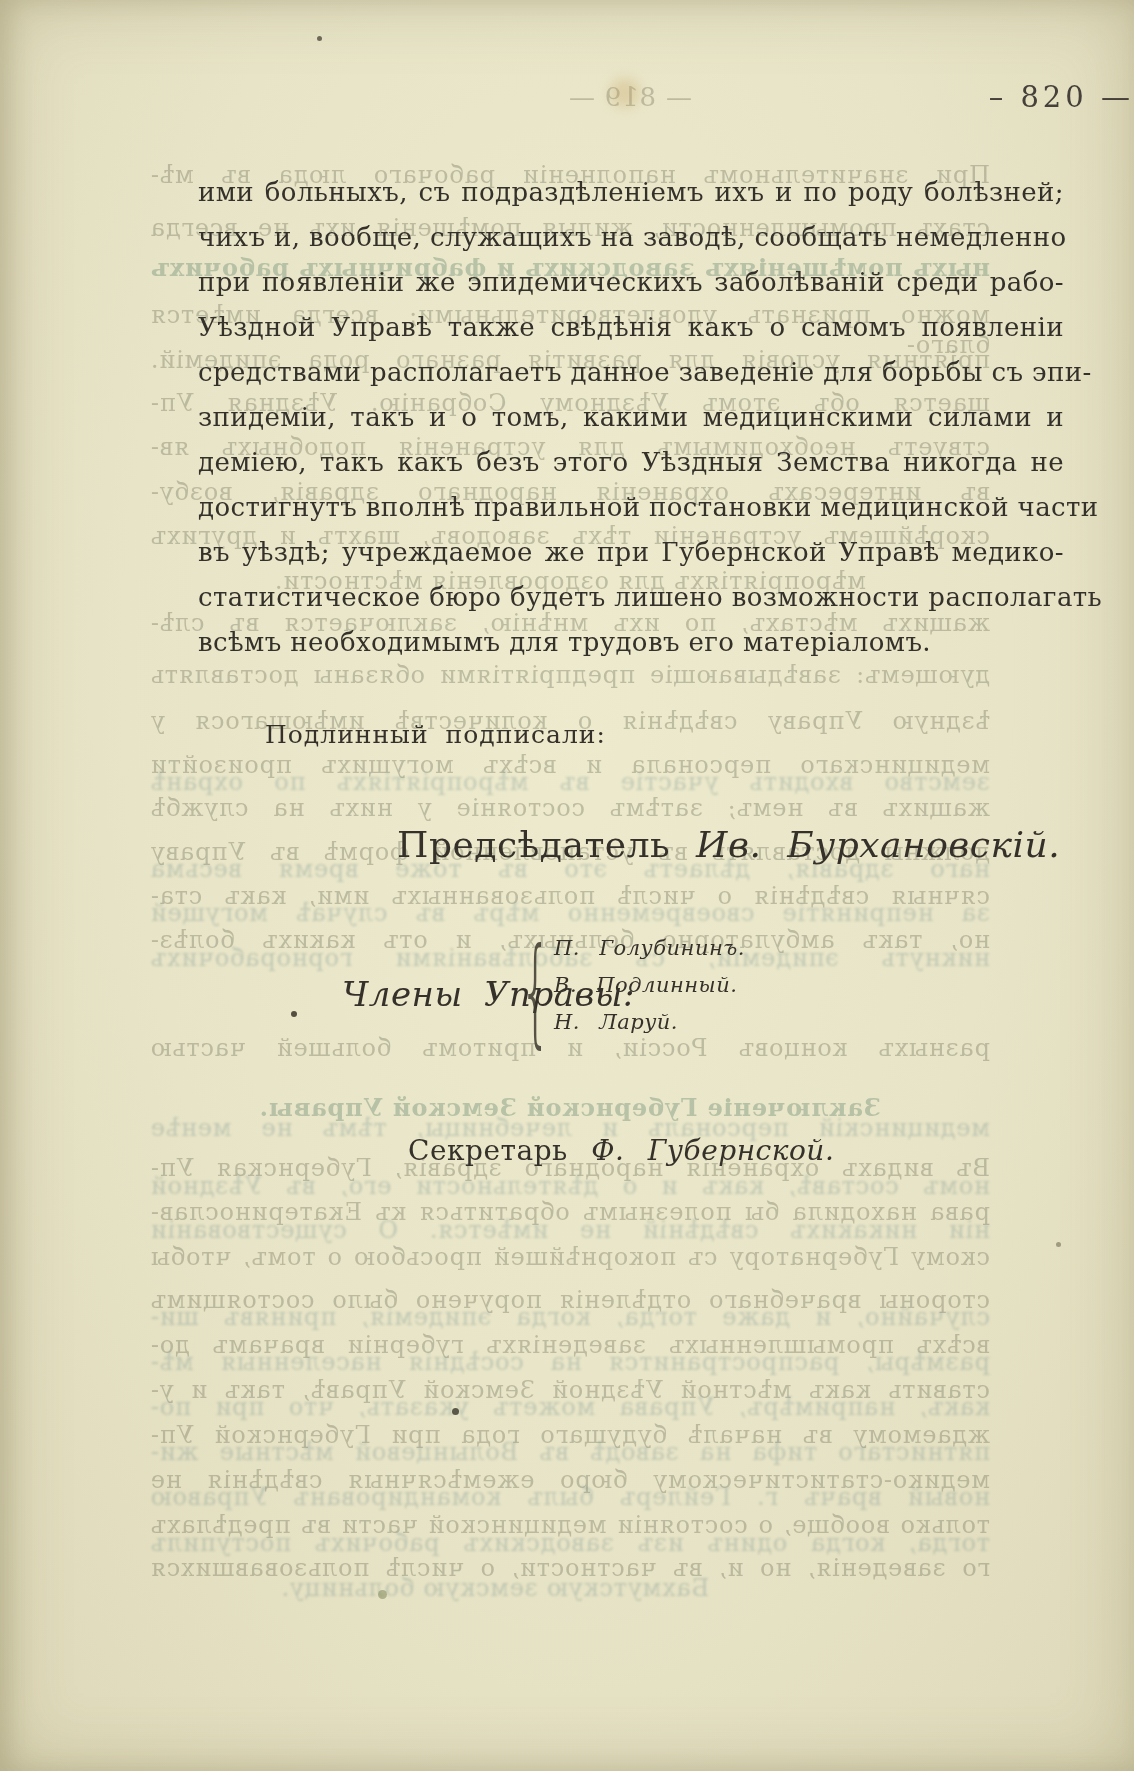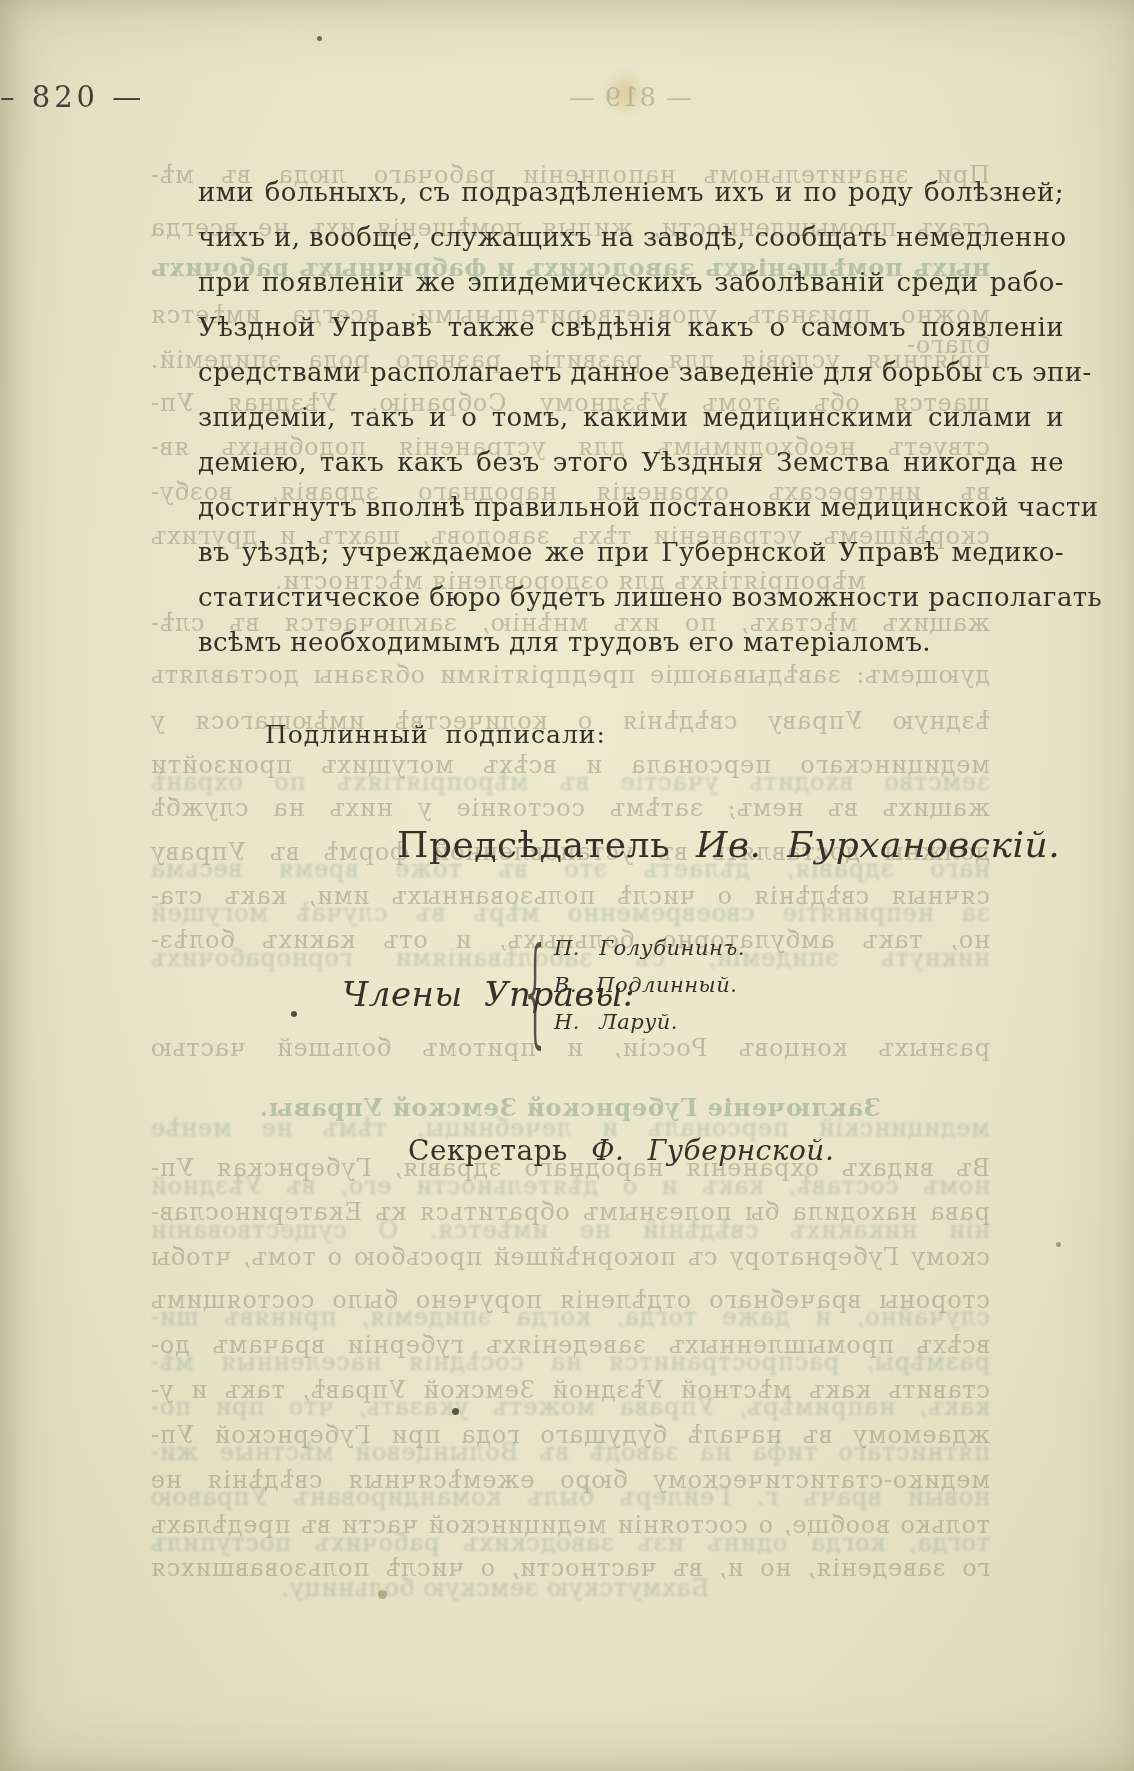--- a/index.html
+++ b/index.html
@@ -15,21 +15,21 @@
     transform:scaleX(-1);
     font-size:24px;line-height:30px;
     text-align:justify;text-align-last:justify;
     letter-spacing:.8px;pointer-events:none;
   }
   .bleed.gray{color:rgba(121,123,100,.40);filter:blur(.4px);}
   .bleed.blue{color:rgba(124,152,144,.36);filter:blur(.9px);}
   .bleed.green{color:rgba(112,142,116,.42);filter:blur(.5px);font-weight:bold;}
   
   .page-number{
-    position:absolute;top:80px;left:0;width:1134px;text-align:left;
+    position:absolute;top:80px;left:0;width:1134px;text-align:right;
     font-size:29px;letter-spacing:4px;color:#45413a;
   }
   .body-text{position:absolute;top:170px;left:198px;width:866px;}
   .docline{
     height:45px;line-height:45px;font-size:26px;letter-spacing:.4px;
     text-align:justify;text-align-last:justify;white-space:nowrap;
     color:#34302a;
   }
   .docline.last{text-align-last:left;}
   .signed-heading{

